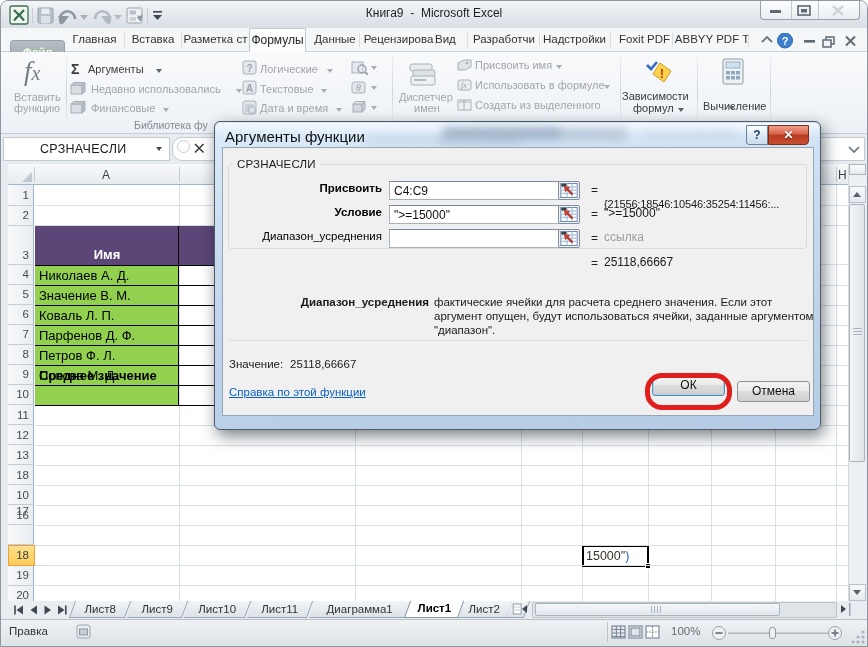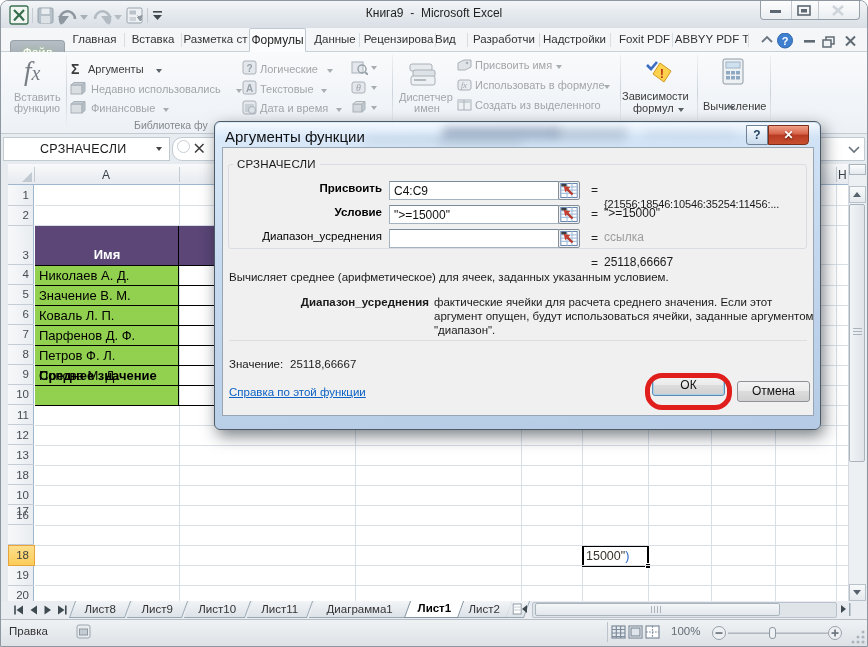--- a/index.html
+++ b/index.html
@@ -516,21 +516,20 @@
         <rect x="1.8" y="1.5" width="16.4" height="14" fill="#fff" stroke="#6888b0" stroke-width="1"></rect>
         <path d="M1.8 4.8 h16.4 M1.8 8.1 h16.4 M1.8 11.4 h16.4 M8 1.5 v14 M13 1.5 v14" stroke="#a9c2de" stroke-width="1.2"></path>
         <rect x="2.3" y="2" width="5.2" height="2.4" fill="#3a3f45"></rect>
         <path d="M13.5 12.5 L7.5 6.5" stroke="#b8372a" stroke-width="2.4"></path>
         <polygon points="4.7,3.7 11.2,5.2 6.2,10.2" fill="#c4402f"></polygon>
       </svg></div>
   <div class="eq" style="top:109px;">=</div>
   <div class="res" style="top:108px;color:#9d9d9d;">ссылка</div>
   <div class="eq" style="top:134px;">=</div>
   <div class="res" style="top:133px;">25118,66667</div>
-  <div class="dtext" style="left:14px;top:149px;">Вычисляет среднее (арифметическое) для ячеек, заданных указанным условием.</div>
   <div class="dtext" style="left:14px;top:174px;width:200px;text-align:right;font-weight:bold;">Диапазон_усреднения</div>
   <div class="dtext" style="left:219px;top:174px;">фактические ячейки для расчета среднего значения. Если этот</div>
   <div class="dtext" style="left:219px;top:188px;">аргумент опущен, будут использоваться ячейки, заданные аргументом</div>
   <div class="dtext" style="left:219px;top:202px;">"диапазон".</div>
   <div class="abs" style="left:14px;top:218px;width:578px;height:1px;background:#dddddd;"></div>
   <div class="dtext" style="left:14px;top:236px;">Значение:</div>
   <div class="dtext" style="left:75px;top:236px;">25118,66667</div>
   <div id="dlink">Справка по этой функции</div>
   <div class="btn" id="okbtn">ОК</div>
   <div class="btn" style="left:522px;top:259px;">Отмена</div>

